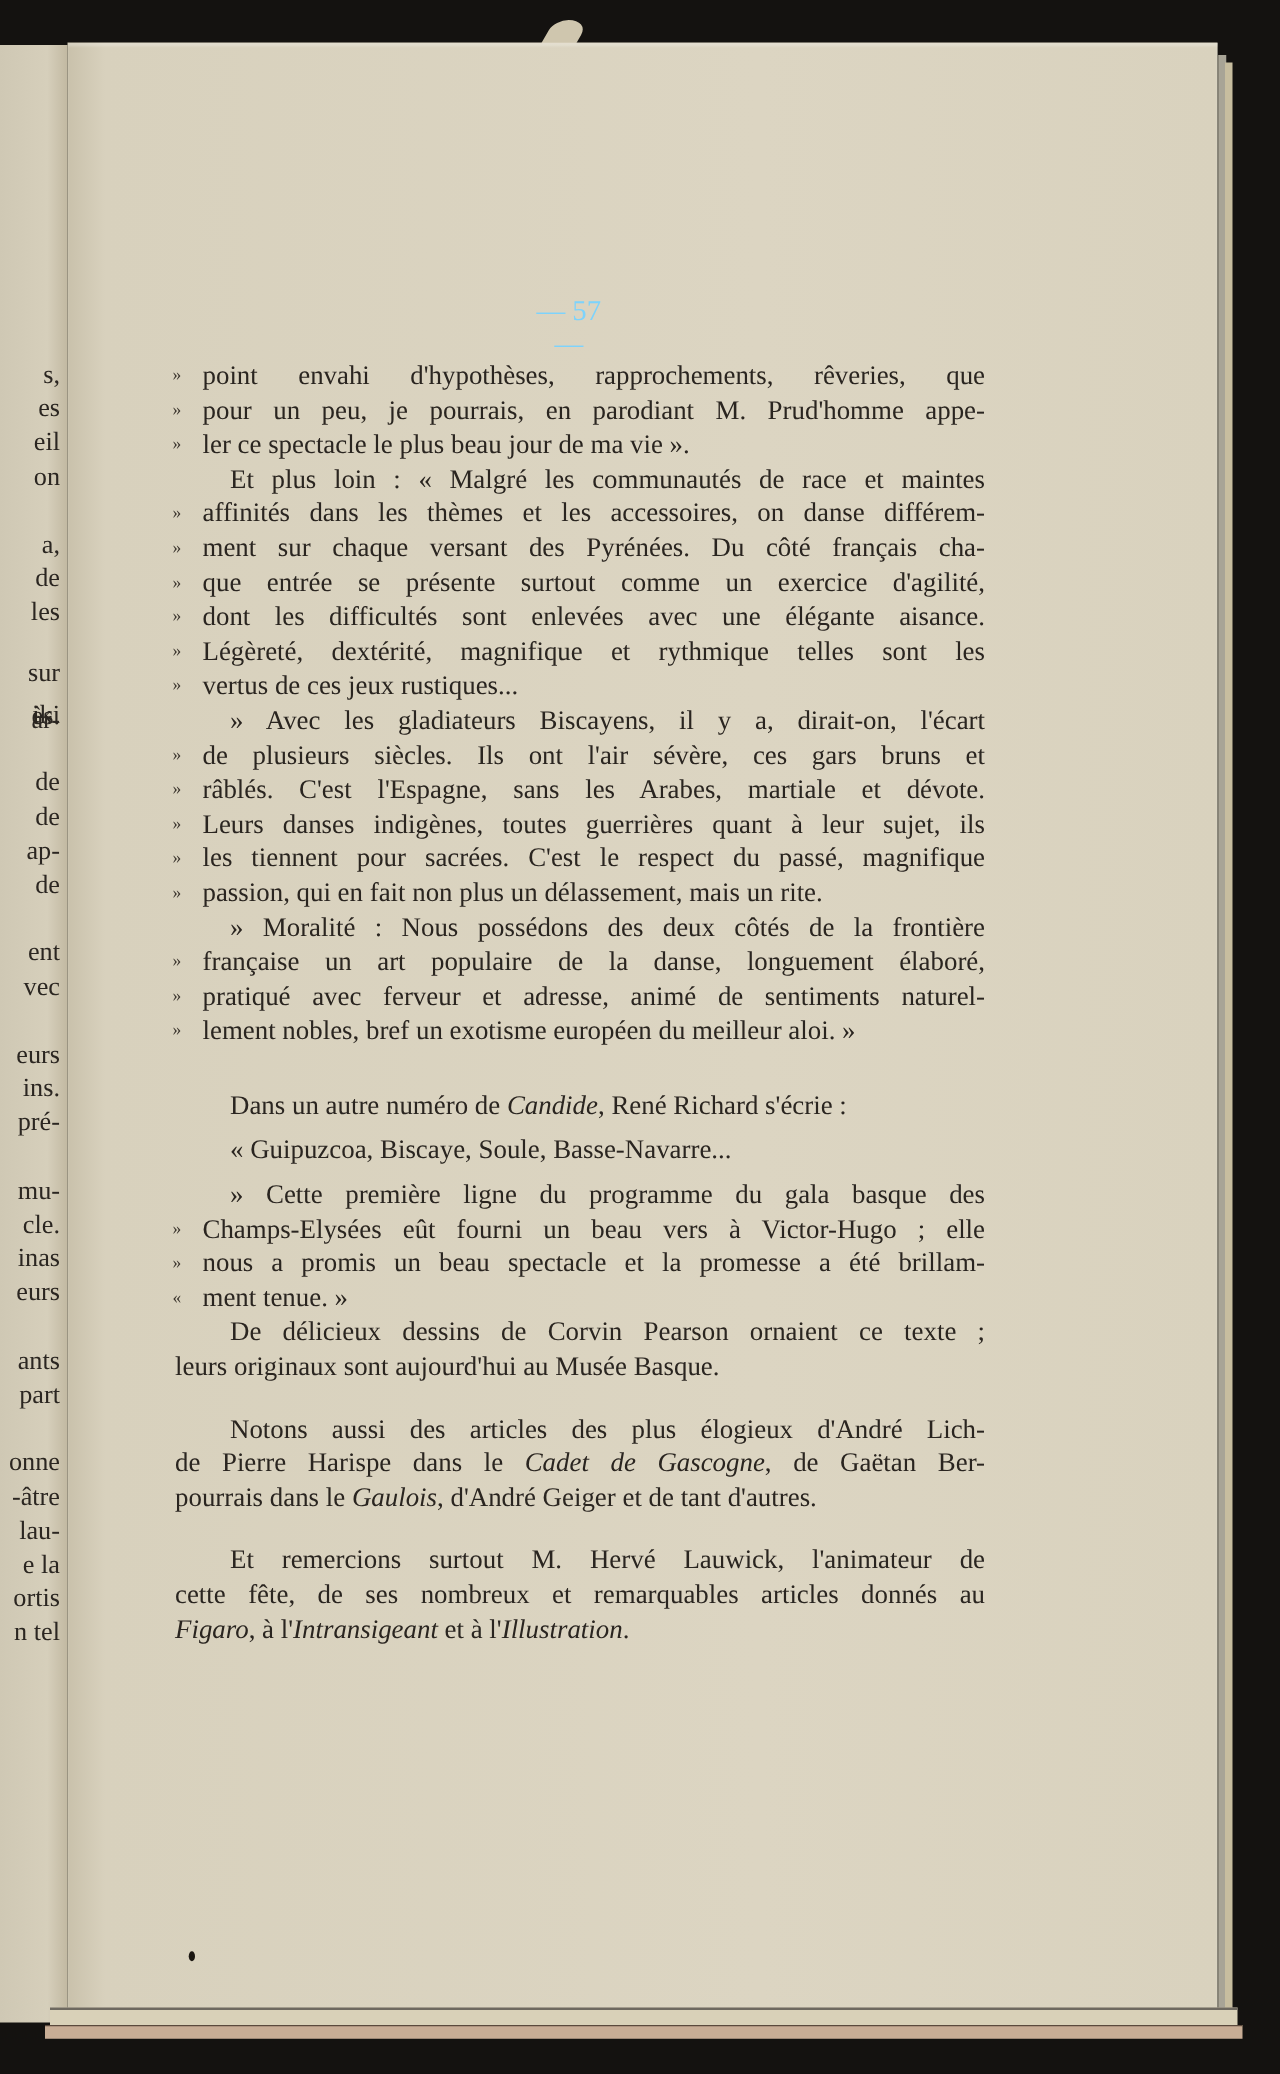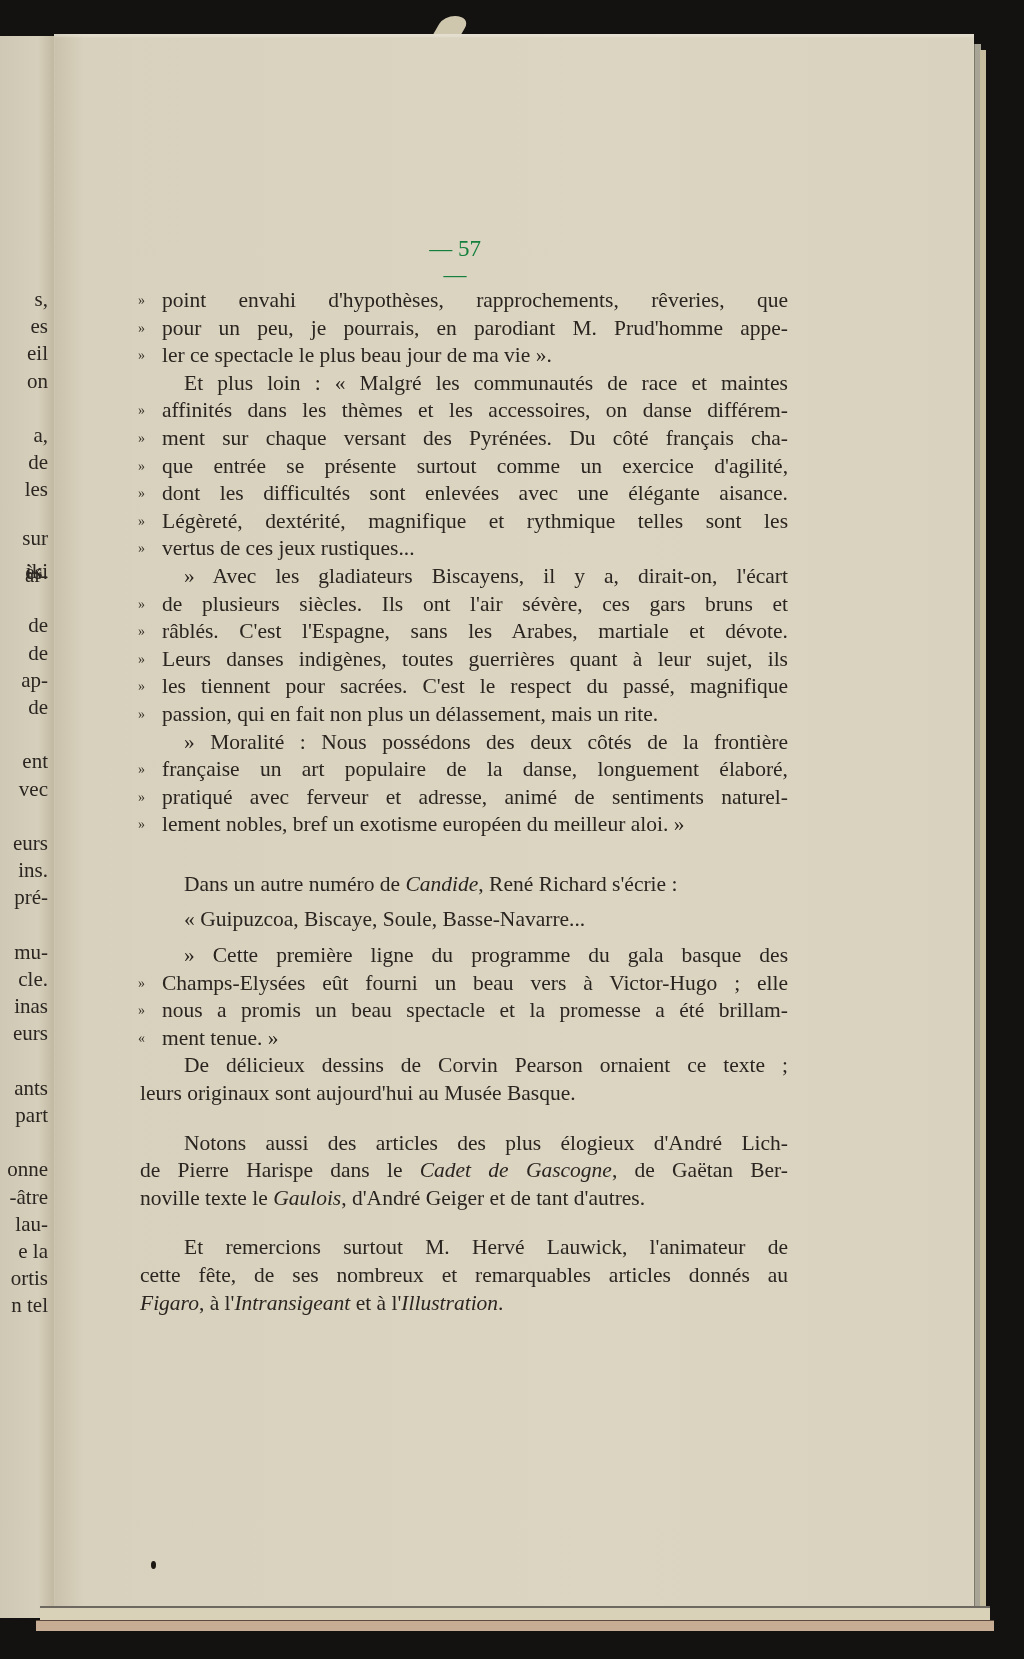--- a/index.html
+++ b/index.html
@@ -38,21 +38,21 @@
     .bottom-edge-2 {
       position: absolute; left: 36px; top: 1620px; width: 958px; height: 10px;
       background: #c8ad95; border-top: 1px solid #5b4a3d;
     }
     .top-tear {
       position: absolute; left: 438px; top: 16px; width: 28px; height: 20px;
       background: #cfc6ae; transform: skewX(-30deg); border-radius: 40% 60% 0 0;
     }
     .page-number {
       position: absolute; left: 415px; top: 236px; width: 80px; text-align: center;
-      font-size: 23px; color: #15803d;
+      font-size: 23px; color: #7dd3fc;
     }
     .text-block {
       position: absolute; left: 140px; top: 287px; width: 648px;
     }
     .line {
       position: relative; height: 27.6px; font-size: 21.5px; line-height: 27.6px;
       white-space: nowrap; text-align: justify; text-align-last: justify;
     }
     .line.last { text-align-last: left; }
     .line.indent { padding-left: 44px; }
@@ -229,21 +229,21 @@
     <span class="txt">leurs originaux sont aujourd'hui au Musée Basque.</span>
   </div>
   <div class="gap-med"></div>
   <div class="line indent noqm">
     <span class="txt">Notons aussi des articles des plus élogieux d'André Lich-</span>
   </div>
   <div class="line noqm">
     <span class="txt"><span>de Pierre Harispe dans le </span><i>Cadet de Gascogne</i><span>, de Gaëtan Ber-</span></span>
   </div>
   <div class="line last noqm">
-    <span class="txt"><span>noville texte le </span><i>Gaulois</i><span>, d'André Geiger et de tant d'autres.</span></span>
+    <span class="txt"><span>pourrais dans le </span><i>Gaulois</i><span>, d'André Geiger et de tant d'autres.</span></span>
   </div>
   <div class="gap-med"></div>
   <div class="line indent noqm">
     <span class="txt">Et remercions surtout M. Hervé Lauwick, l'animateur de</span>
   </div>
   <div class="line noqm">
     <span class="txt">cette fête, de ses nombreux et remarquables articles donnés au</span>
   </div>
   <div class="line last noqm">
     <span class="txt"><i>Figaro</i><span>, à l'</span><i>Intransigeant</i><span> et à l'</span><i>Illustration</i><span>.</span></span>

